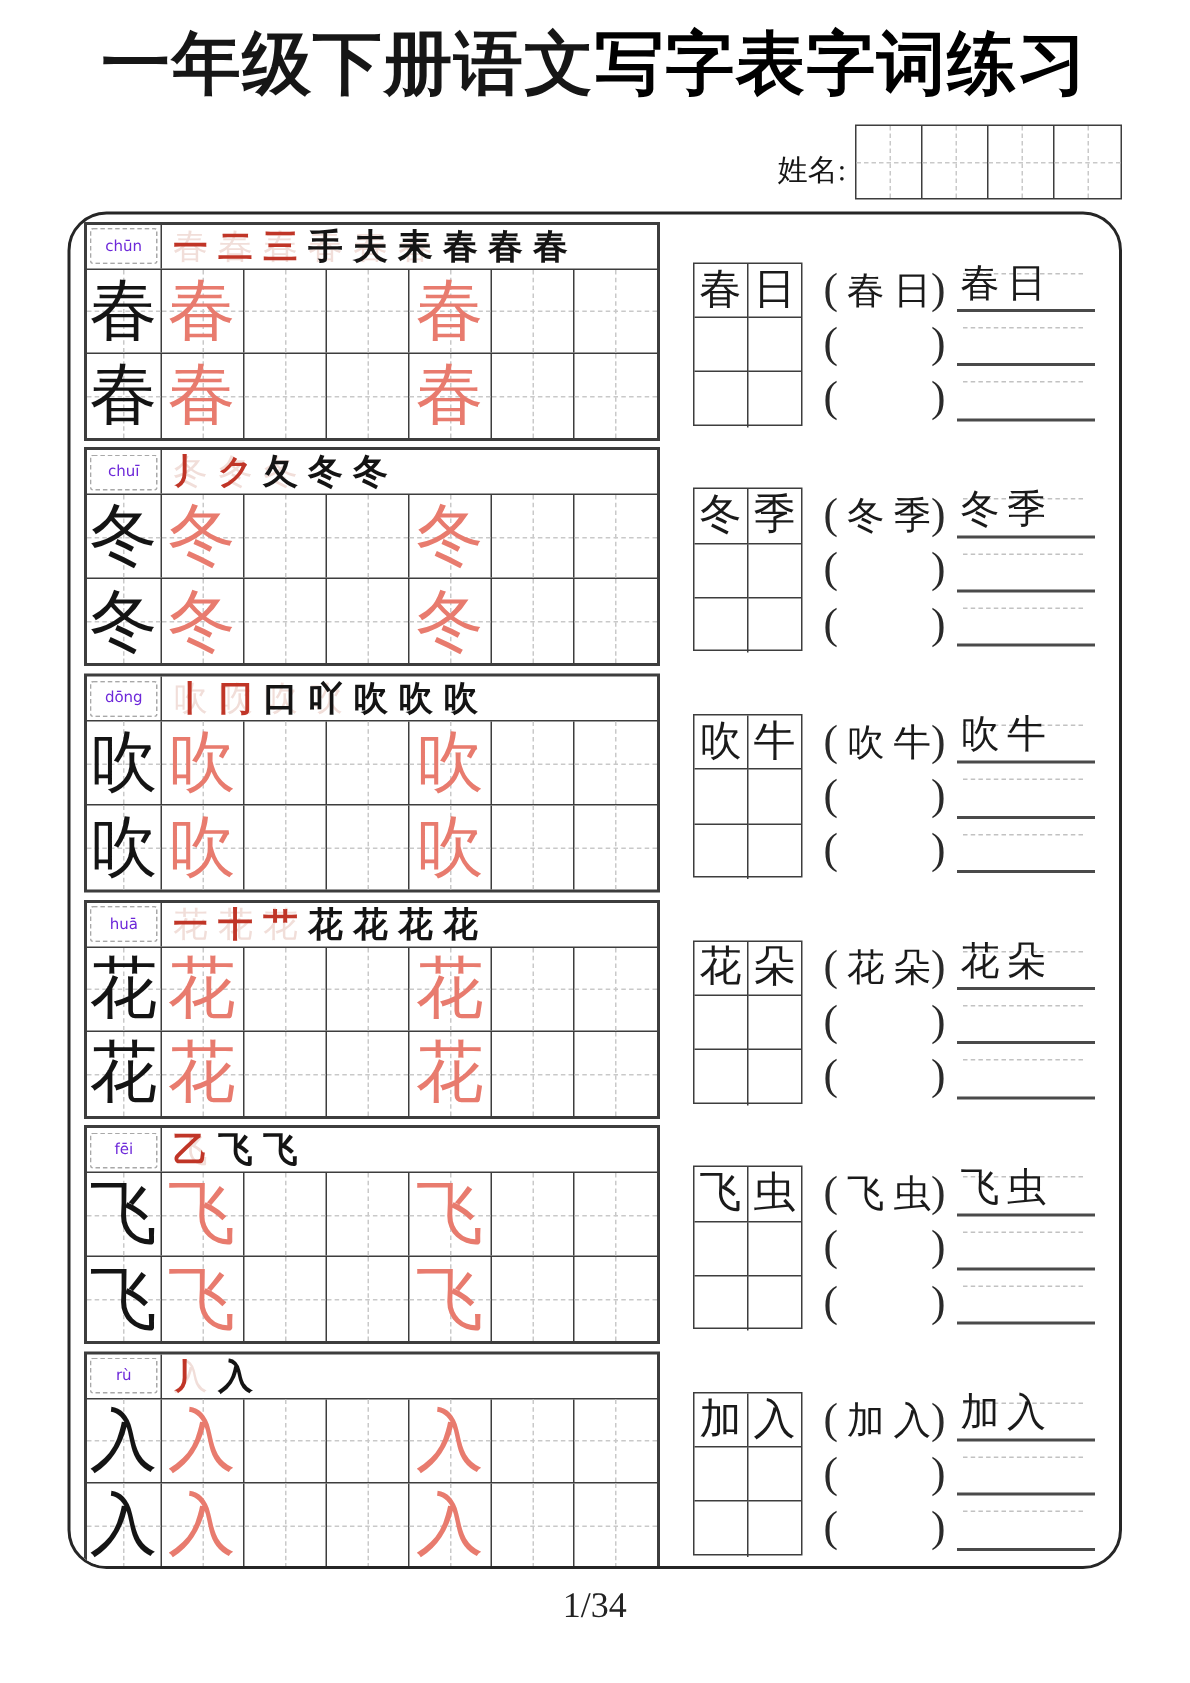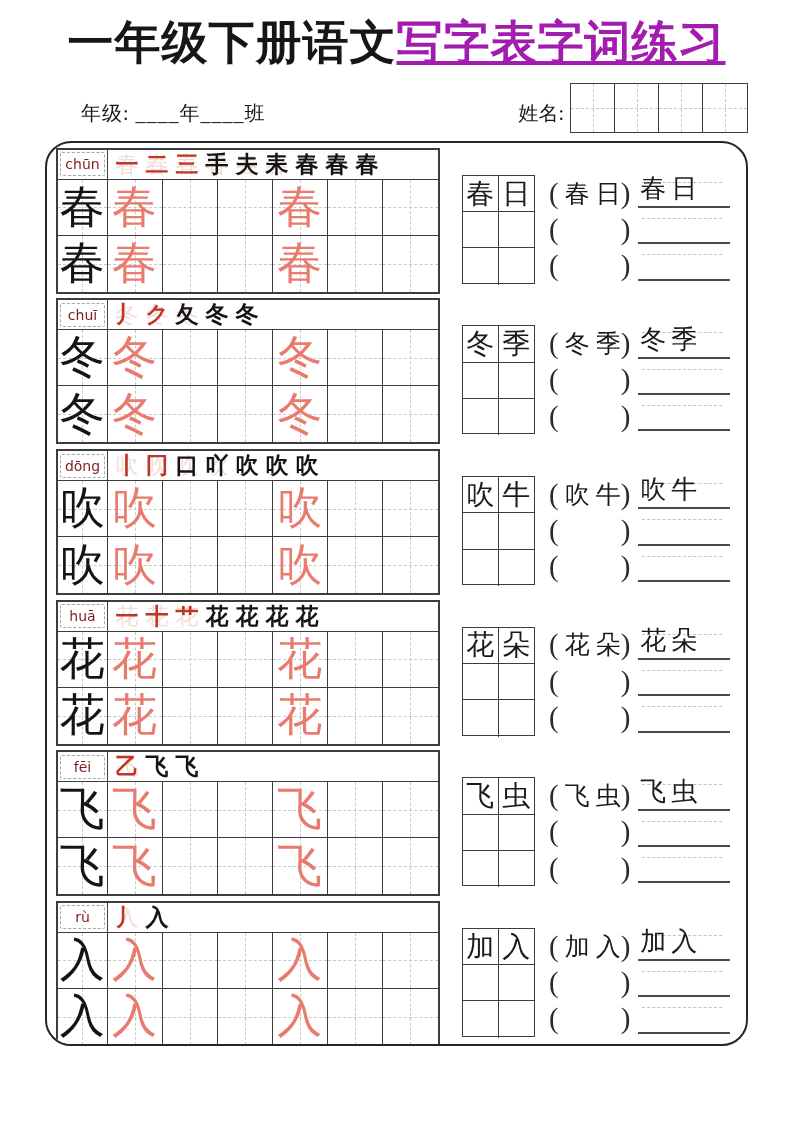--- a/index.html
+++ b/index.html
@@ -10,21 +10,21 @@
     font-family:"Liberation Serif","DejaVu Serif",serif;
     color:#161616;
   }
   
   .title {
     margin-top:16px; text-align:center;
     font-family:"DejaVu Sans","Liberation Sans",sans-serif;
     font-weight:bold; font-size:46px; letter-spacing:1px; line-height:1.15;
     white-space:nowrap;
   }
-  .title .red { color:#a21caf;text-decoration:underline; }
+  .title .red { color:#000000; }
   .info-bar {
     display:flex; align-items:flex-end;
     margin:12px 45px 0 55px; height:52px;
   }
   .info-text { font-size:20px; padding-bottom:6px; letter-spacing:1px; white-space:nowrap; }
   .info-gap { width:26px; }
   .info-push { flex:1; }
   .name-label { font-size:20px; padding-bottom:6px; margin-right:6px; white-space:nowrap; }
   .name-grid { display:flex; border:1.5px solid #3d3d3d; height:50px; }
   .ncell { position:relative; width:44px; border-right:1px solid #3d3d3d; }
@@ -38,21 +38,21 @@
     padding:5px 0 0 9px; overflow:hidden;
   }
   .section { display:flex; align-items:flex-start; height:142px; margin-bottom:8.6px; }
   
   .ptable { border:2px solid #3d3d3d; width:384px; background:#fff; }
   .phead { display:flex; height:30px; border-bottom:1px solid #3d3d3d; }
   .pinyin-cell { width:50px; border-right:1px solid #3d3d3d; display:flex; align-items:center; justify-content:center; padding:2px; }
   .pinyin-inner {
     width:100%; height:24px; border:1.5px dashed #a8a8a8; border-radius:2px;
     font-family:"DejaVu Sans","Liberation Sans",sans-serif;
-    font-size:14px; color:#7f1d1d; display:flex; align-items:center; justify-content:center;
+    font-size:10px; color:#6d28d9; display:flex; align-items:center; justify-content:center;
   }
   .strokes { position:relative; flex:1; overflow:hidden; }
   .ghost, .steps { position:absolute; left:4px; top:0; height:30px; display:flex; }
   .gch, .step { display:inline-block; width:30px; text-align:center; line-height:30px; font-size:23px; }
   .gch { color:#f1ded9; }
   .step { font-weight:bold; }
   .prow { display:flex; height:56px; border-bottom:1px solid #3d3d3d; }
   .prow:last-child { border-bottom:none; }
   .pcell { position:relative; width:55.6px; border-right:1px solid #3d3d3d; display:flex; align-items:center; justify-content:center; }
   .pcell:first-child { width:50px; }
@@ -85,21 +85,20 @@
 <body>
 
 <div class="page">
 
   <div class="title">
     <span>一年级下册语文</span><span class="red">写字表字词练习</span>
   </div>
 
   <div class="info-bar">
     <span class="info-gap"></span>
-    <span class="info-text">年级: ____年____班</span>
     <span class="info-push"></span>
     <span class="name-label">姓名:</span>
     <div class="name-grid">
         <div class="ncell"></div>
         <div class="ncell"></div>
         <div class="ncell"></div>
         <div class="ncell"></div>
       </div>
   </div>
 
@@ -689,14 +688,15 @@
               </div>
               <div class="line-row">
                 <span class="line-word"></span>
               </div>
             </div>
           </div>
         </div>
       </div>
   </div>
 
+  <div class="footer">1/34</div>
 
 </div>
 
 </body></html>

